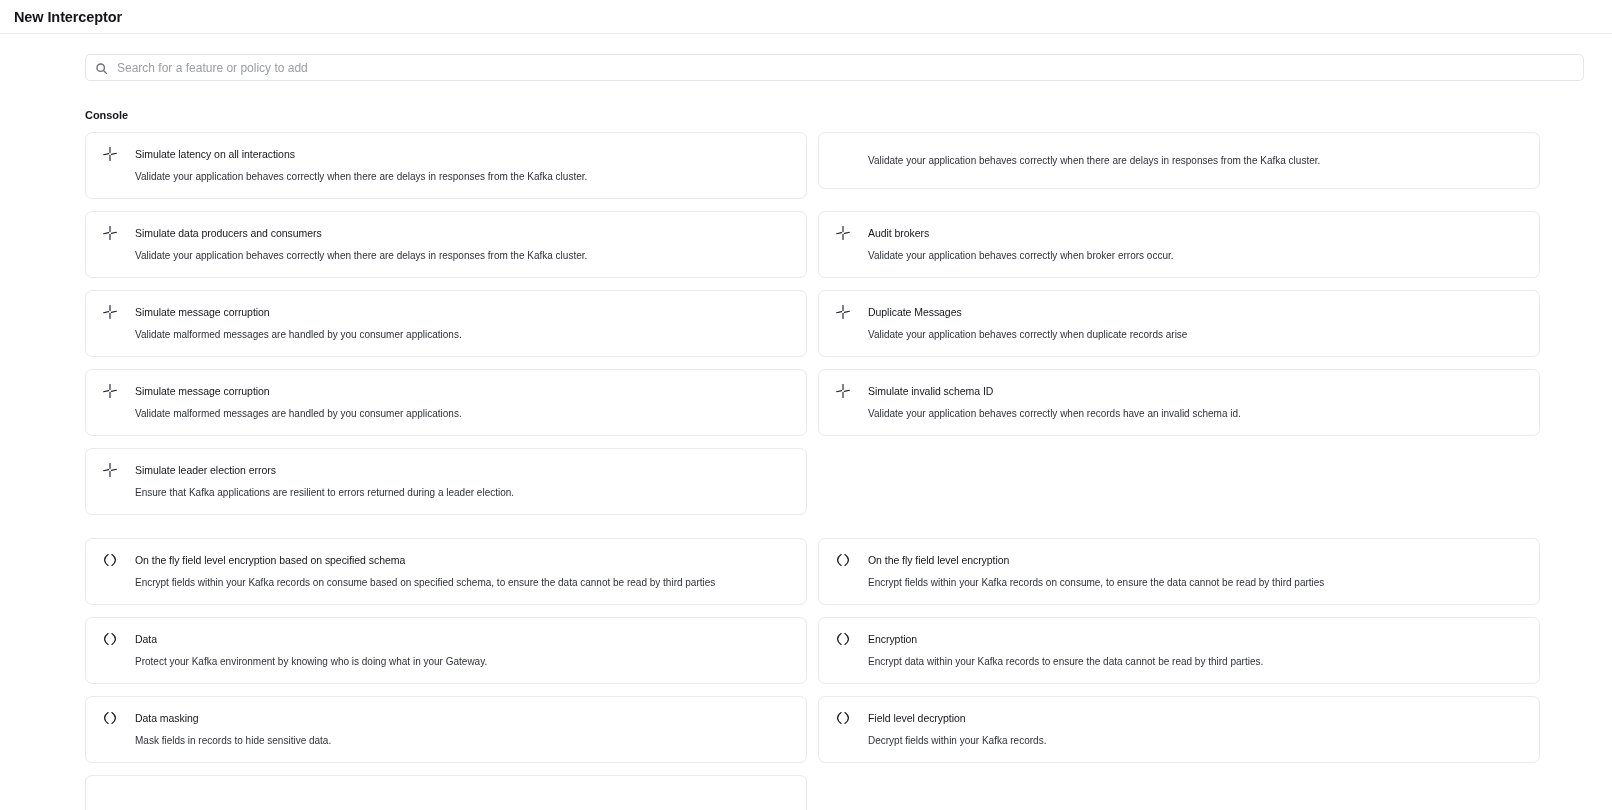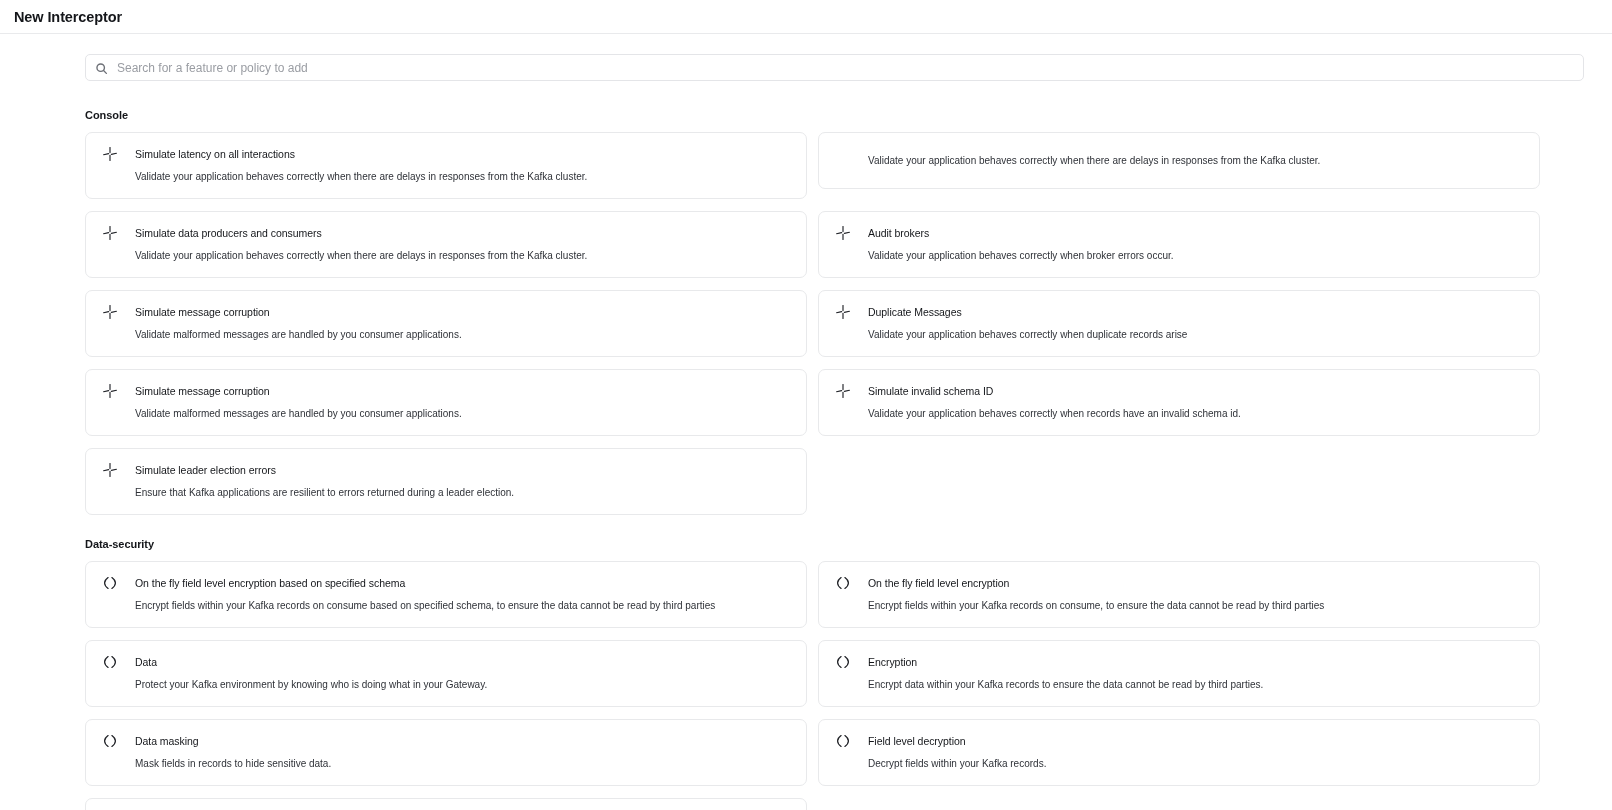--- a/index.html
+++ b/index.html
@@ -276,21 +276,20 @@
                       <path d="M9.4 8.4 L14.4 7.3"></path>
                     </svg></span>
                   <div class="card-title">Simulate leader election errors</div>
                 </div>
                 <div class="card-desc">Ensure that Kafka applications are resilient to errors returned during a leader election.</div>
               </div>
             </div>
           </div>
           <div class="section-gap"></div>
           <div class="section">
-            <div class="section-title">Data-security</div>
             <div class="grid">
               <div class="card">
                 <div class="card-head">
                   <span class="card-icon"><svg viewBox="0 0 16 16" width="16" height="16" fill="none" stroke="currentColor" stroke-width="1.25" stroke-linecap="round" stroke-linejoin="round">
                       <path d="M6.1 2.6 C3.6 4.4 2.6 6.2 2.6 8 C2.6 9.8 3.6 11.6 6.1 13.4"></path>
                       <path d="M9.9 2.6 C12.4 4.4 13.4 6.2 13.4 8 C13.4 9.8 12.4 11.6 9.9 13.4"></path>
                     </svg></span>
                   <div class="card-title">On the fly field level encryption based on specified schema</div>
                 </div>
                 <div class="card-desc">Encrypt fields within your Kafka records on consume based on specified schema, to ensure the data cannot be read by third parties</div>

